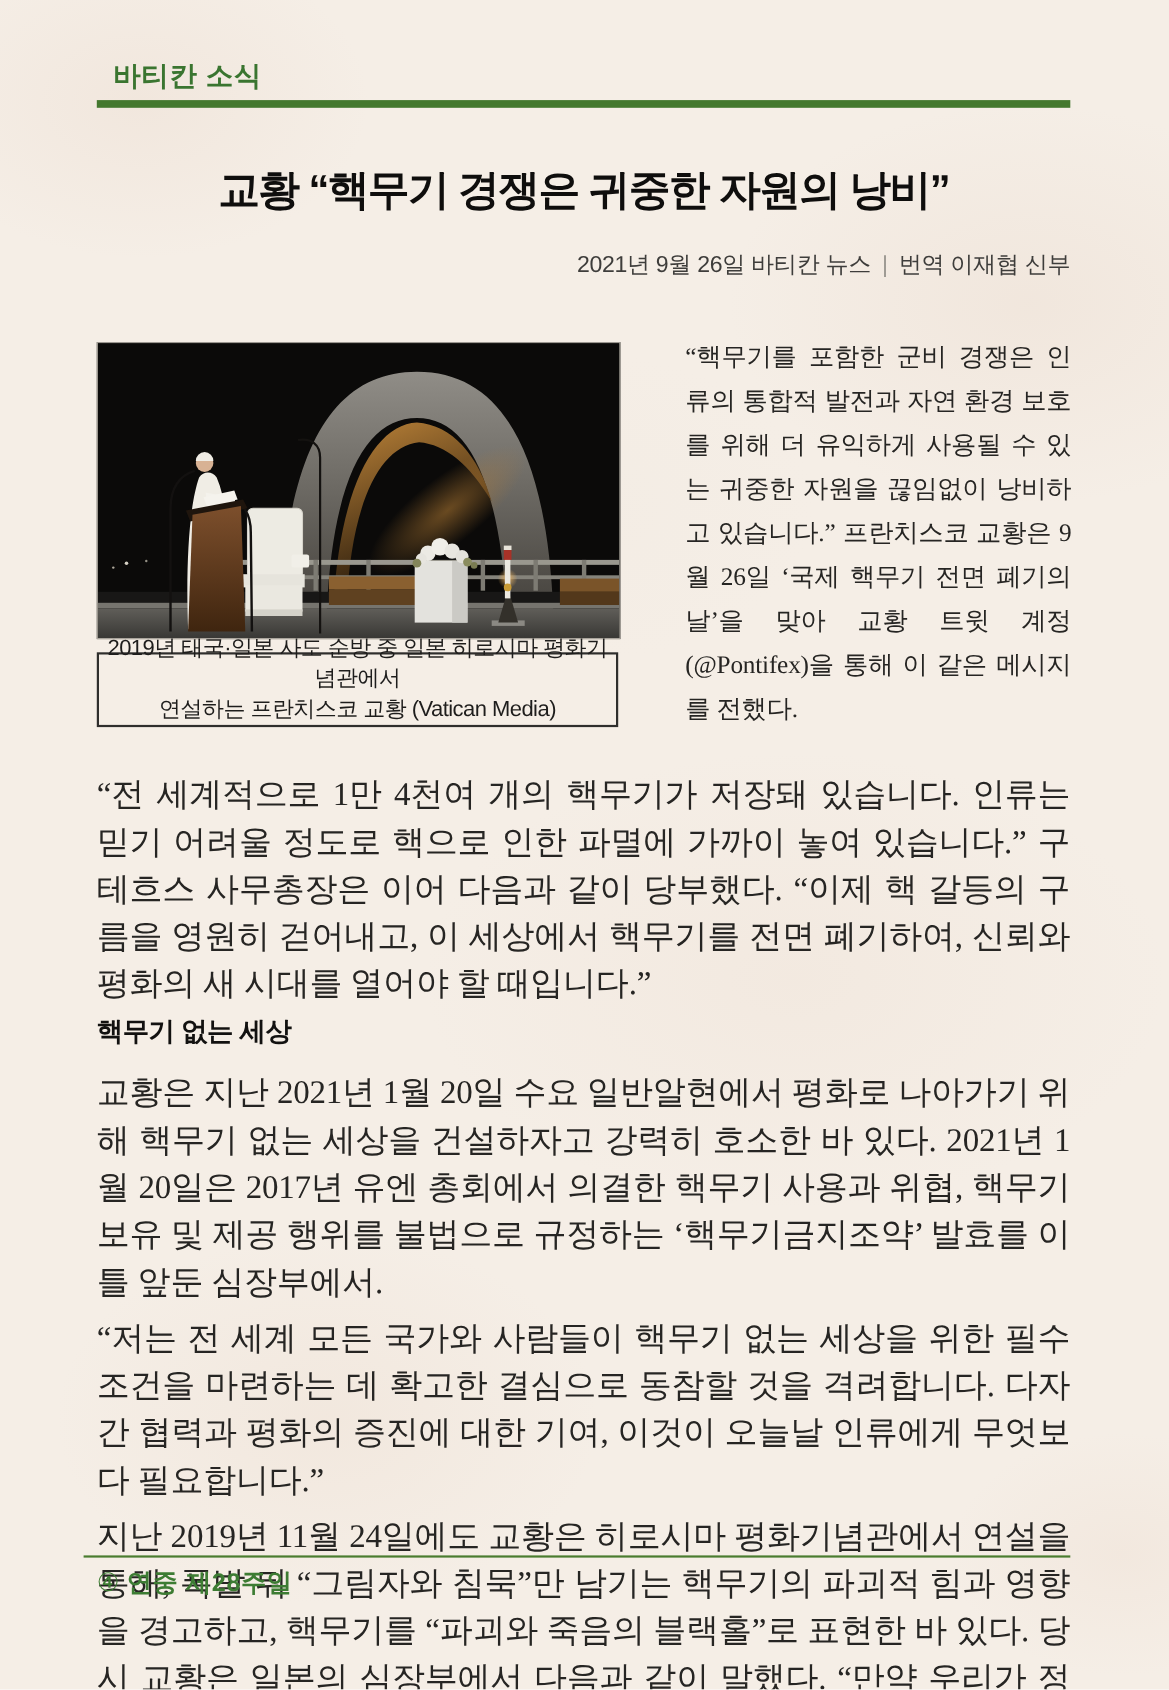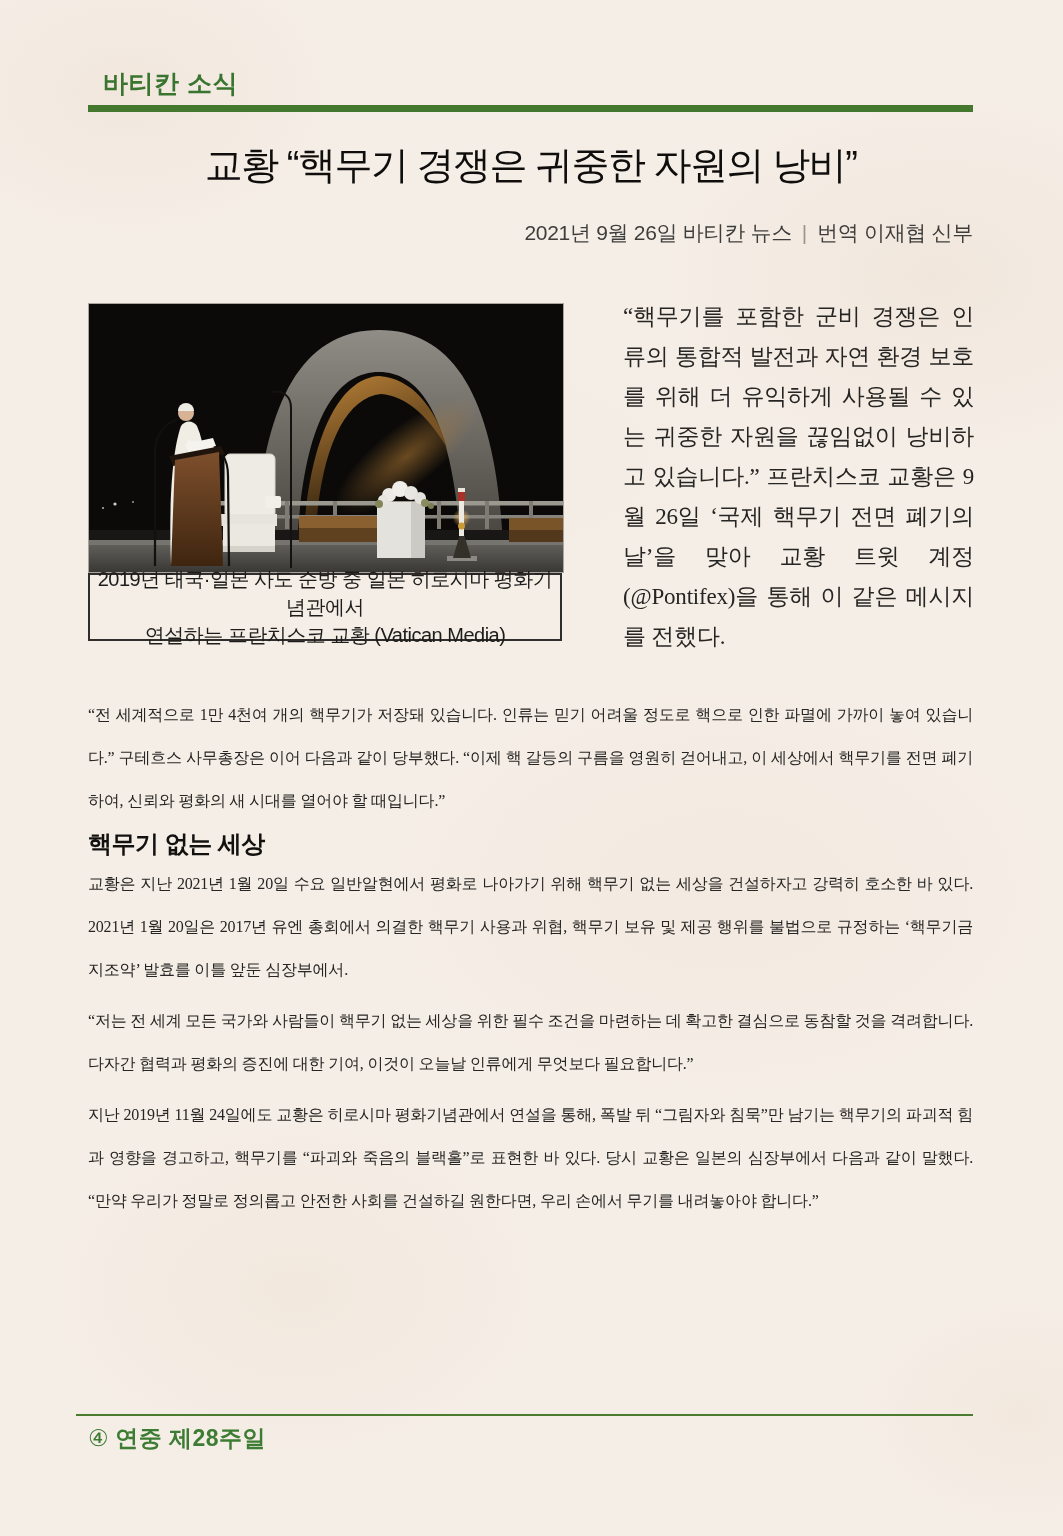--- a/index.html
+++ b/index.html
@@ -15,71 +15,72 @@
       radial-gradient(ellipse 420px 280px at 88% 18%, rgba(226,204,188,.22), transparent 65%),
       radial-gradient(ellipse 520px 320px at 68% 58%, rgba(231,211,196,.18), transparent 65%),
       radial-gradient(ellipse 380px 260px at 28% 84%, rgba(229,207,190,.20), transparent 65%),
       radial-gradient(ellipse 240px 170px at 96% 92%, rgba(233,213,198,.24), transparent 65%),
       radial-gradient(ellipse 300px 200px at 50% 30%, rgba(240,233,224,.30), transparent 70%);
     font-family:"Liberation Serif","DejaVu Serif",serif;
     color:#2a2927;
   }
 
   .section-label{
-    padding-top:68px;margin-left:15px;
+    padding-top:54px;margin-left:15px;
     font-family:"Liberation Sans","DejaVu Sans",sans-serif;
     font-size:25px;line-height:30px;font-weight:600;
     color:#3a7530;letter-spacing:0.5px;
   }
   .rule-thick{margin-top:7px;height:7px;background:#44782e;}
 
   .article-title{
-    margin:28px 0 0 0;
+    margin:50px 0 0 0;
     text-align:center;
     font-family:"Liberation Sans","DejaVu Sans",sans-serif;
-    font-size:38px;line-height:50px;font-weight:400;
+    font-size:38px;line-height:50px;font-weight:700;
     color:#0f0e0d;letter-spacing:-1.5px;
   }
   .byline{
     margin-top:30px;text-align:right;
     font-family:"Liberation Sans","DejaVu Sans",sans-serif;
     font-size:21px;line-height:26px;color:#3e3d3b;letter-spacing:-0.3px;
   }
   .byline .sep{color:#9a968f;margin:0 10px;}
 
   .top-grid{position:relative;margin-top:57px;height:344px;}
   .photo-figure{margin:0;width:476px;}
   .photo-frame{
     width:474px;height:268px;border:1px solid #a9a49c;box-sizing:content-box;
     background:#0b0a09;overflow:hidden;
   }
   .photo-frame svg{display:block;}
   .photo-caption{
     width:474px;height:68px;border:2px solid #2f2e2c;box-sizing:border-box;
-    display:flex;flex-direction:column;justify-content:center;align-items:center;
+    display:flex;flex-direction:column;justify-content:flex-end;align-items:center;
     font-family:"Liberation Sans","DejaVu Sans",sans-serif;
     font-size:20px;line-height:28px;color:#1e1d1c;letter-spacing:-0.5px;
     text-align:center;
+    margin-top:12px;
   }
   .right-col{
     position:absolute;left:535px;top:-6px;width:351px;
     font-size:23px;line-height:40px;text-align:justify;color:#262523;
     letter-spacing:-0.2px;
   }
   .right-col p{margin:0;}
   .right-col p + p{margin-top:11px;}
 
   .body-para{
     margin:0 0 8px 0;
-    font-size:16px;line-height:43px;text-align:justify;color:#262523;
+    font-size:30px;line-height:43px;text-align:justify;color:#262523;
     letter-spacing:-0.2px;
   }
   .body-para.first{margin-top:46px;}
   .subheading{
-    margin:6px 0 4px 0;
+    margin:6px 0 20px 0;
     font-family:"Liberation Sans","DejaVu Sans",sans-serif;
     font-size:24px;line-height:28px;font-weight:800;color:#121110;
     letter-spacing:-0.5px;
   }
 
   .page-footer{position:absolute;left:76px;right:90px;top:1414px;}
   .rule-thin{height:2px;background:#4a7c2f;}
   .footer-text{
     margin:8px 0 0 12px;
     font-family:"Liberation Sans","DejaVu Sans",sans-serif;

